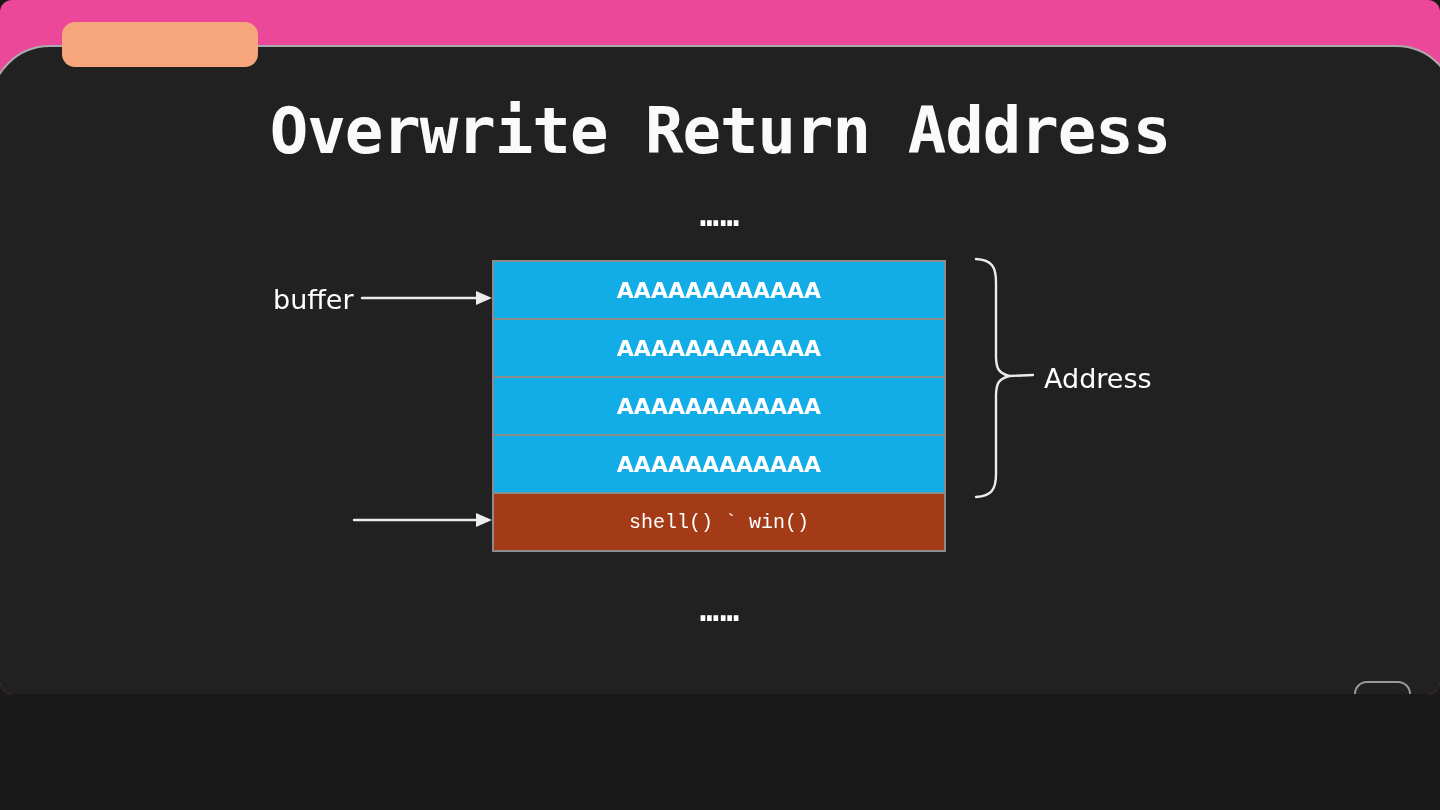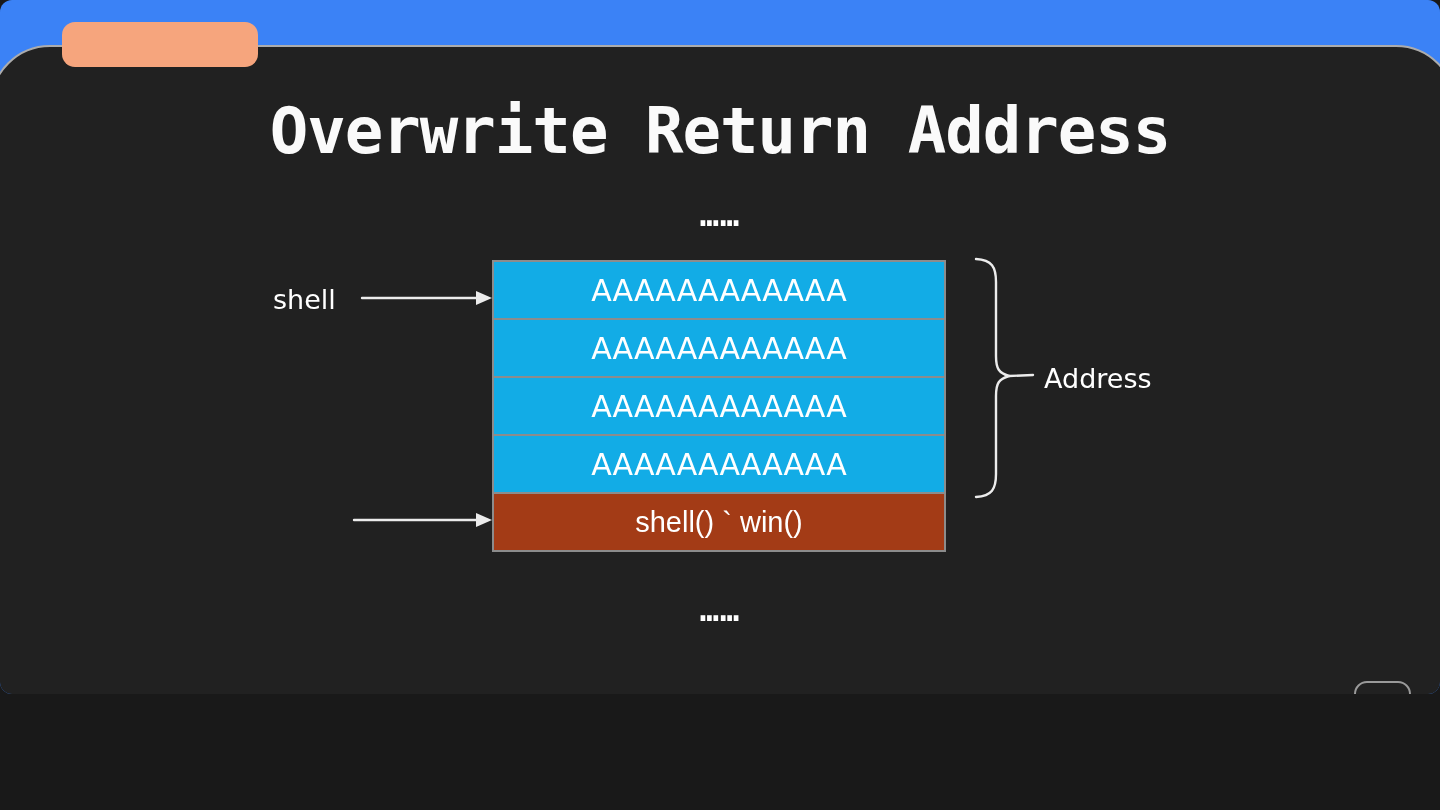--- a/index.html
+++ b/index.html
@@ -4,21 +4,21 @@
 <style>
   html, body {
     margin: 0;
     padding: 0;
     background: #191919;
   }
   .stage {
     position: relative;
     width: 1440px;
     height: 694px;
-    background: #3b82f6;
+    background: #ec4899;
     overflow: hidden;
     font-family: "DejaVu Sans", sans-serif;
     color: #ffffff;
     border-radius: 12px;
   }
   .slide-frame {
     position: absolute;
     left: -10px;
     top: 45px;
     width: 1466px;
@@ -83,26 +83,27 @@
     align-items: center;
     justify-content: center;
     color: #ffffff;
   }
   .stack-row + .stack-row {
     border-top: 2px solid #8c8c8c;
   }
   .stack-row.buffer-cell {
     background: #12ace6;
     font-family: "DejaVu Sans", sans-serif;
-    font-size: 30px;
+    font-size: 22px;
+    font-weight: bold;
   }
   .stack-row.return-cell {
     background: #a33b16;
-    font-family: Liberation Sans, sans-serif;
-    font-size: 29px;
+    font-family: Liberation Mono, monospace;
+    font-size: 20px;
   }
   .side-label {
     position: absolute;
     color: #ffffff;
     z-index: 2;
     white-space: nowrap;
   }
   .label-buffer {
     left: 273px;
     top: 284px;
@@ -156,21 +157,21 @@
   <div class="ellipsis ellipsis-top">……</div>
 
   <div class="stack">
     <div class="stack-row buffer-cell">AAAAAAAAAAAA</div>
     <div class="stack-row buffer-cell">AAAAAAAAAAAA</div>
     <div class="stack-row buffer-cell">AAAAAAAAAAAA</div>
     <div class="stack-row buffer-cell">AAAAAAAAAAAA</div>
     <div class="stack-row return-cell">shell() ` win()</div>
   </div>
 
-  <div class="side-label label-buffer">shell</div>
+  <div class="side-label label-buffer">buffer</div>
   <div class="side-label label-offset">Address</div>
 
   <svg class="annot-overlay" viewBox="0 0 1440 810" xmlns="http://www.w3.org/2000/svg">
     <g stroke="#ececec" stroke-width="2.4" fill="none" stroke-linecap="round">
       <line x1="362" y1="298" x2="476" y2="298"></line>
       <polygon points="476,291 492,298 476,305" fill="#ececec" stroke="none"></polygon>
     </g>
     <g stroke="#ececec" stroke-width="2.4" fill="none" stroke-linecap="round">
       <line x1="354" y1="520" x2="476" y2="520"></line>
       <polygon points="476,513 492,520 476,527" fill="#ececec" stroke="none"></polygon>

